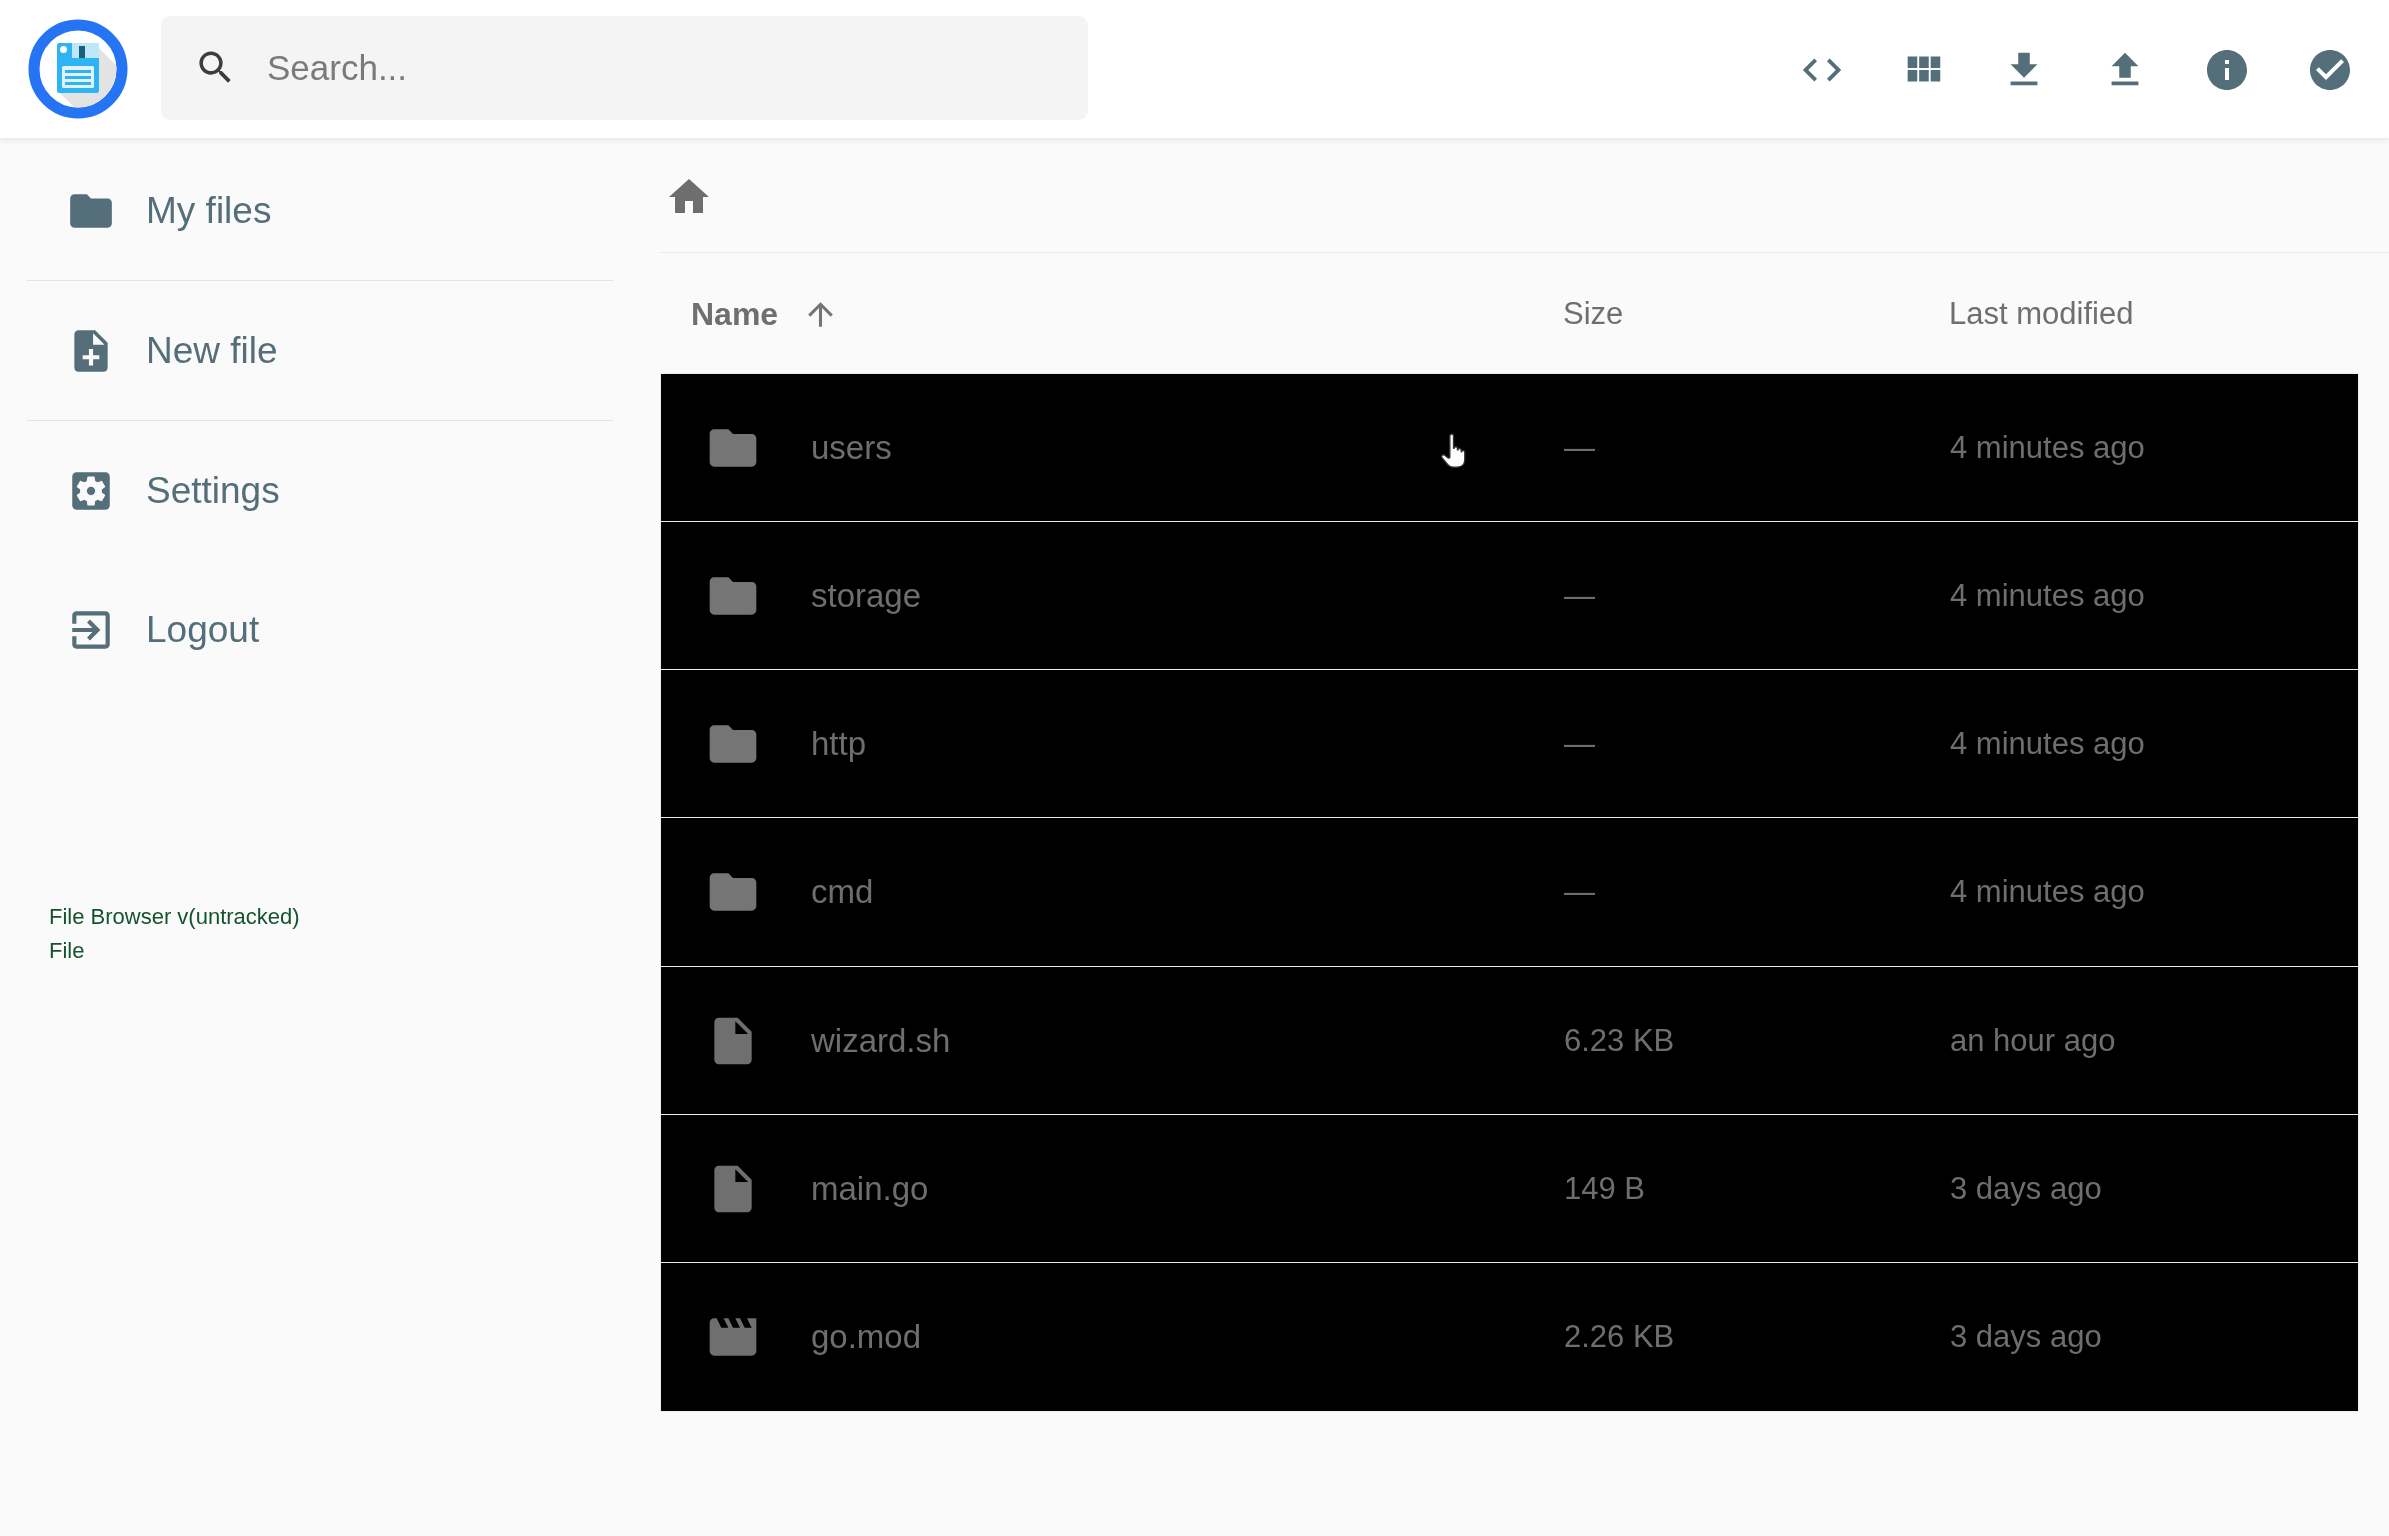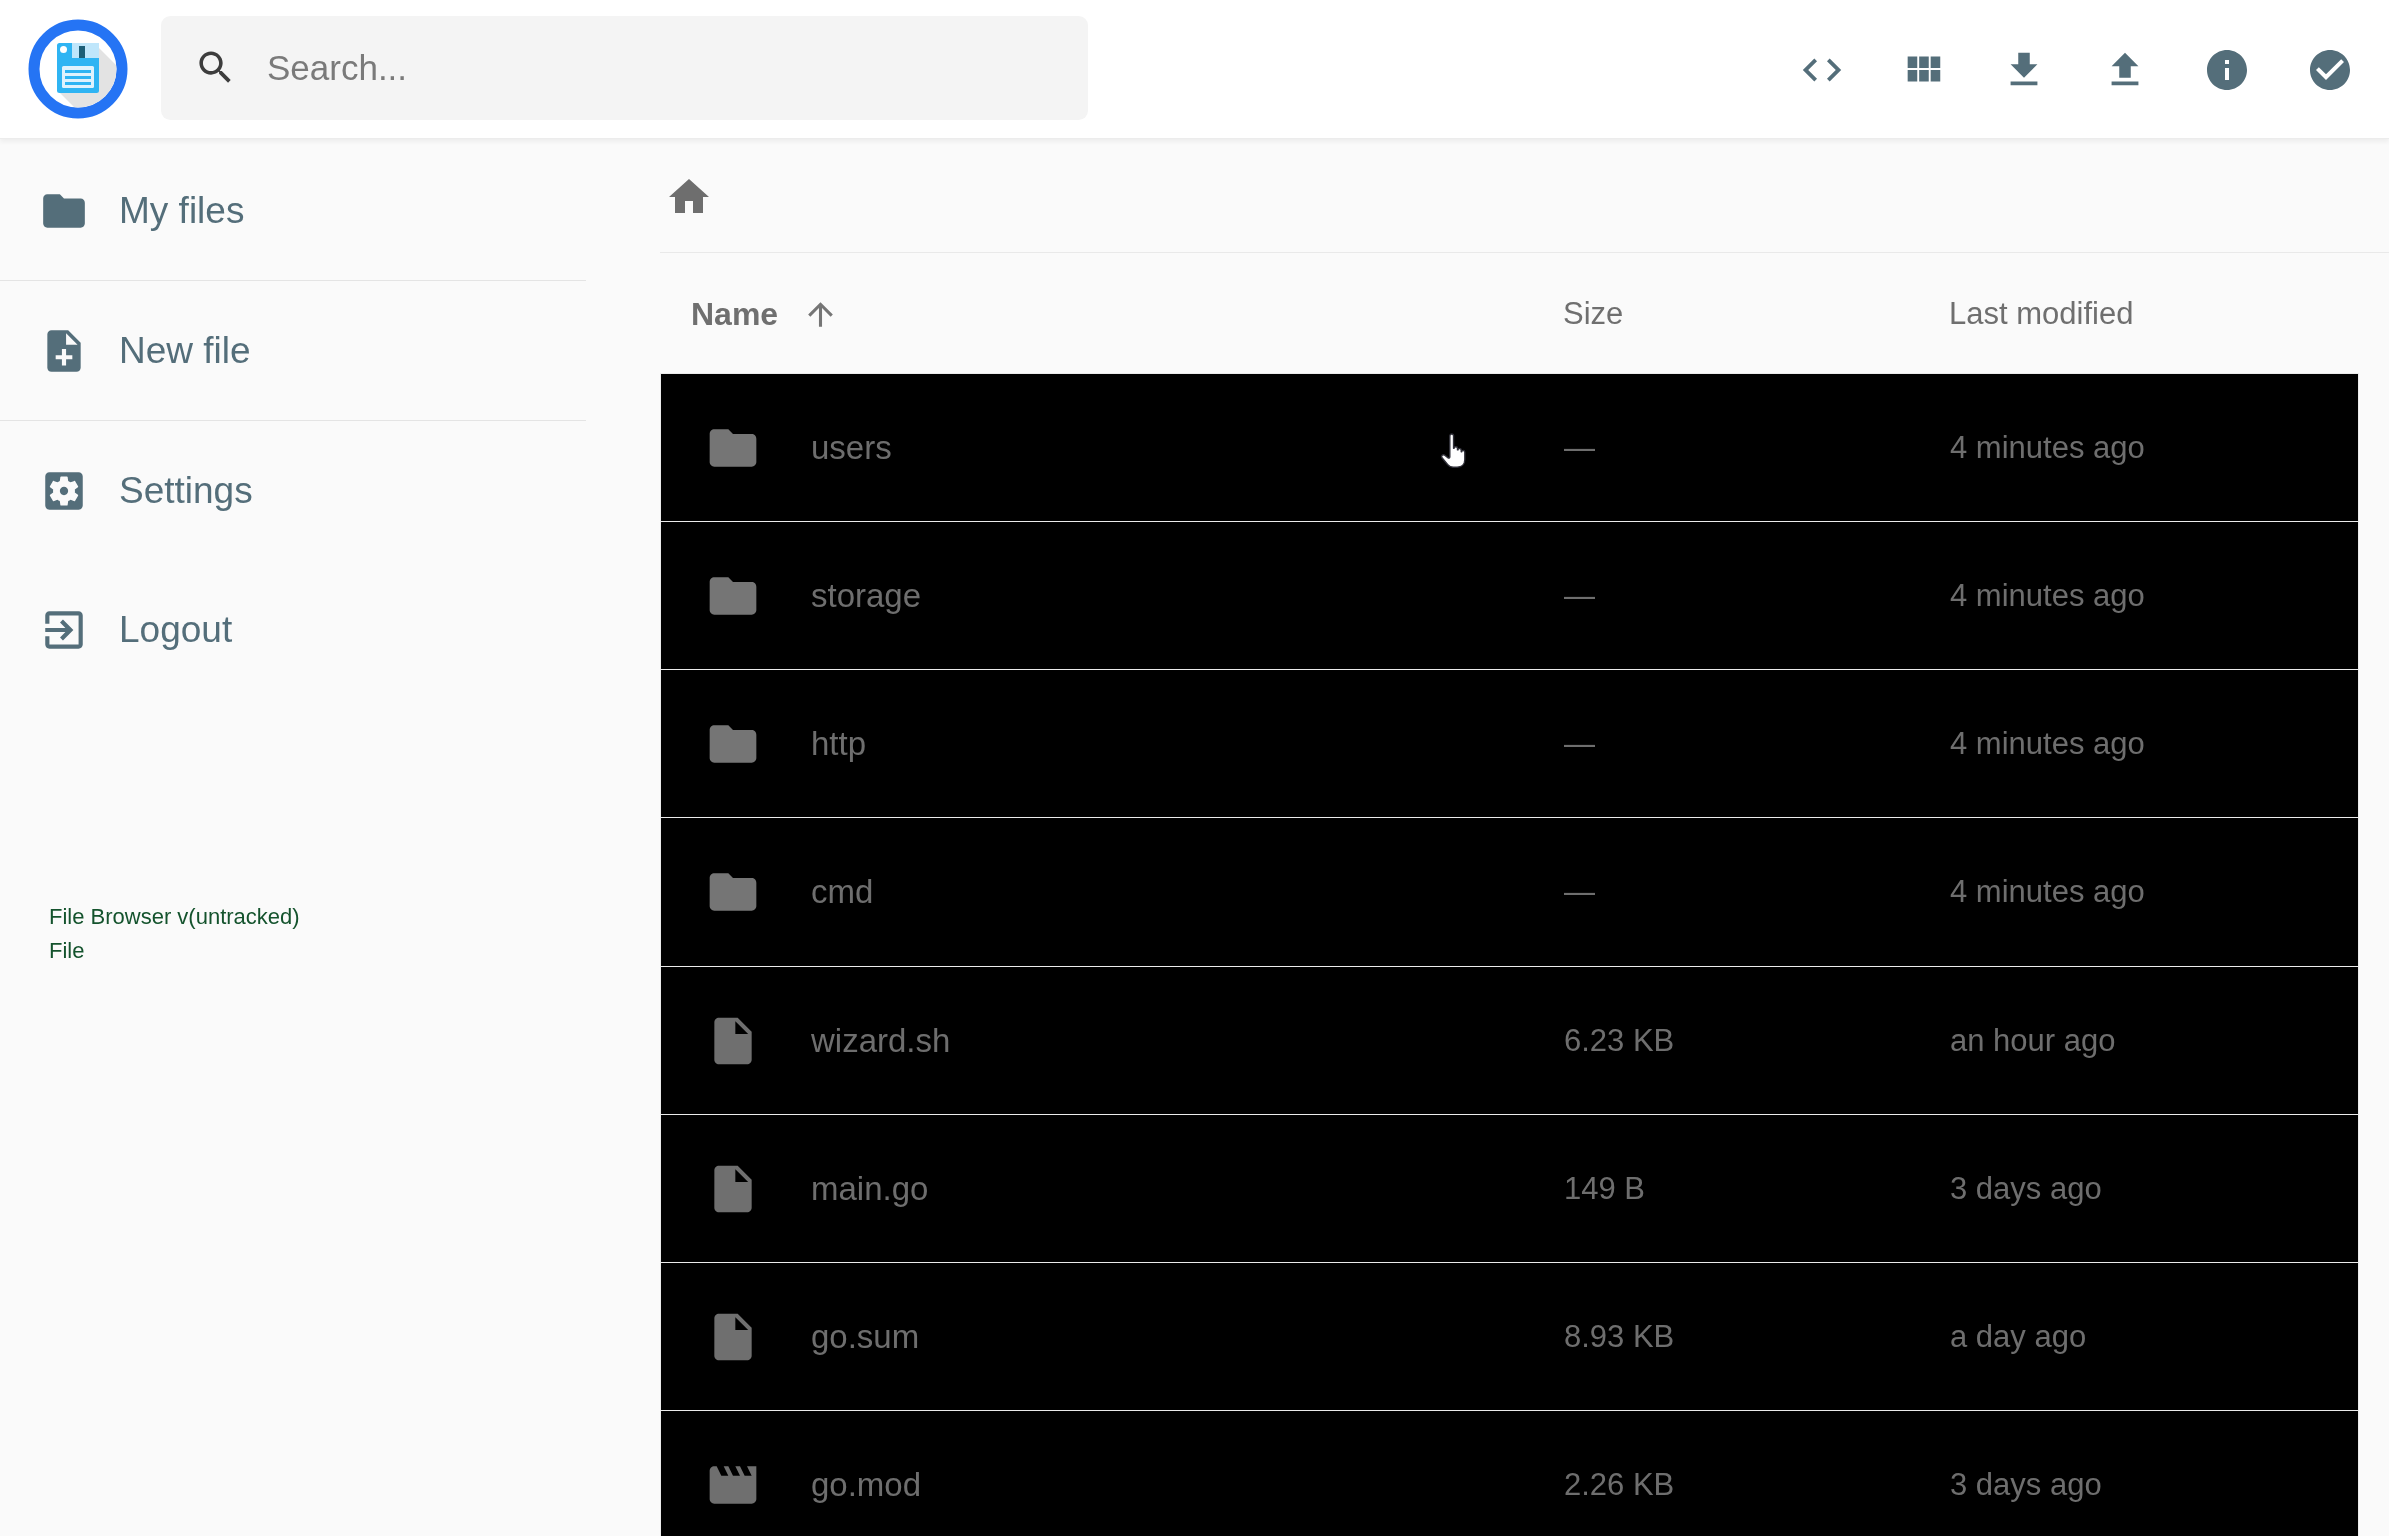--- a/index.html
+++ b/index.html
@@ -36,21 +36,21 @@
     outline:none;
   }
   .searchbox input::placeholder { color:#7a7a7a; opacity:1; }
   .topbar-actions {
     position:absolute; right:35px; top:0; height:139px;
     display:flex; align-items:center; gap:55px;
   }
   .icon-btn { background:none; border:none; padding:0; cursor:pointer; line-height:0; }
 
   
-  .sidebar { position:absolute; left:0; top:141px; width:660px; bottom:0; }
+  .sidebar { position:absolute; left:0; top:141px; width:660px; bottom:0;padding-left:27px; }
   .side-item {
     height:139px; display:flex; align-items:center;
     padding-left:39px; gap:30px;
     color:#546e7a; font-size:37px; cursor:pointer;
     background:none; border:none; width:100%; text-align:left;
     font-family:"Liberation Sans", sans-serif;
   }
   .side-divider { border:none; border-top:1.9px solid #e4e4e4; width:586px; }
   .side-footer {
     position:absolute; left:49px; top:759px;
@@ -290,30 +290,20 @@
 
     <svg class="row-icon" viewBox="0 0 24 24" width="56" height="56" fill="#6f6f6f">
       <path d="M6 2c-1.1 0-1.99.9-1.99 2L4 20c0 1.1.89 2 1.99 2H18c1.1 0 2-.9 2-2V8l-6-6H6zm7 7V3.5L18.5 9H13z"></path>
     </svg>
 
     <span class="row-name">main.go</span>
     <span class="row-size">149 B</span>
     <span class="row-mod">3 days ago</span>
   </div>
 
-  <div class="file-row">
-
-    <svg class="row-icon" viewBox="0 0 24 24" width="56" height="56" fill="#6f6f6f">
-      <path d="M6 2c-1.1 0-1.99.9-1.99 2L4 20c0 1.1.89 2 1.99 2H18c1.1 0 2-.9 2-2V8l-6-6H6zm7 7V3.5L18.5 9H13z"></path>
-    </svg>
-
-    <span class="row-name">go.sum</span>
-    <span class="row-size">8.93 KB</span>
-    <span class="row-mod">a day ago</span>
-  </div>
 
   <div class="file-row">
 
     <svg class="row-icon" viewBox="0 0 24 24" width="56" height="56" fill="#6f6f6f">
       <path d="M18 4l2 4h-3l-2-4h-2l2 4h-3l-2-4H8l2 4H7L5 4H4c-1.1 0-1.99.9-2 2v12c0 1.1.9 2 2 2h16c1.1 0 2-.9 2-2V4h-4z"></path>
     </svg>
     <span class="row-name">go.mod</span>
     <span class="row-size">2.26 KB</span>
     <span class="row-mod">3 days ago</span>
   </div>

